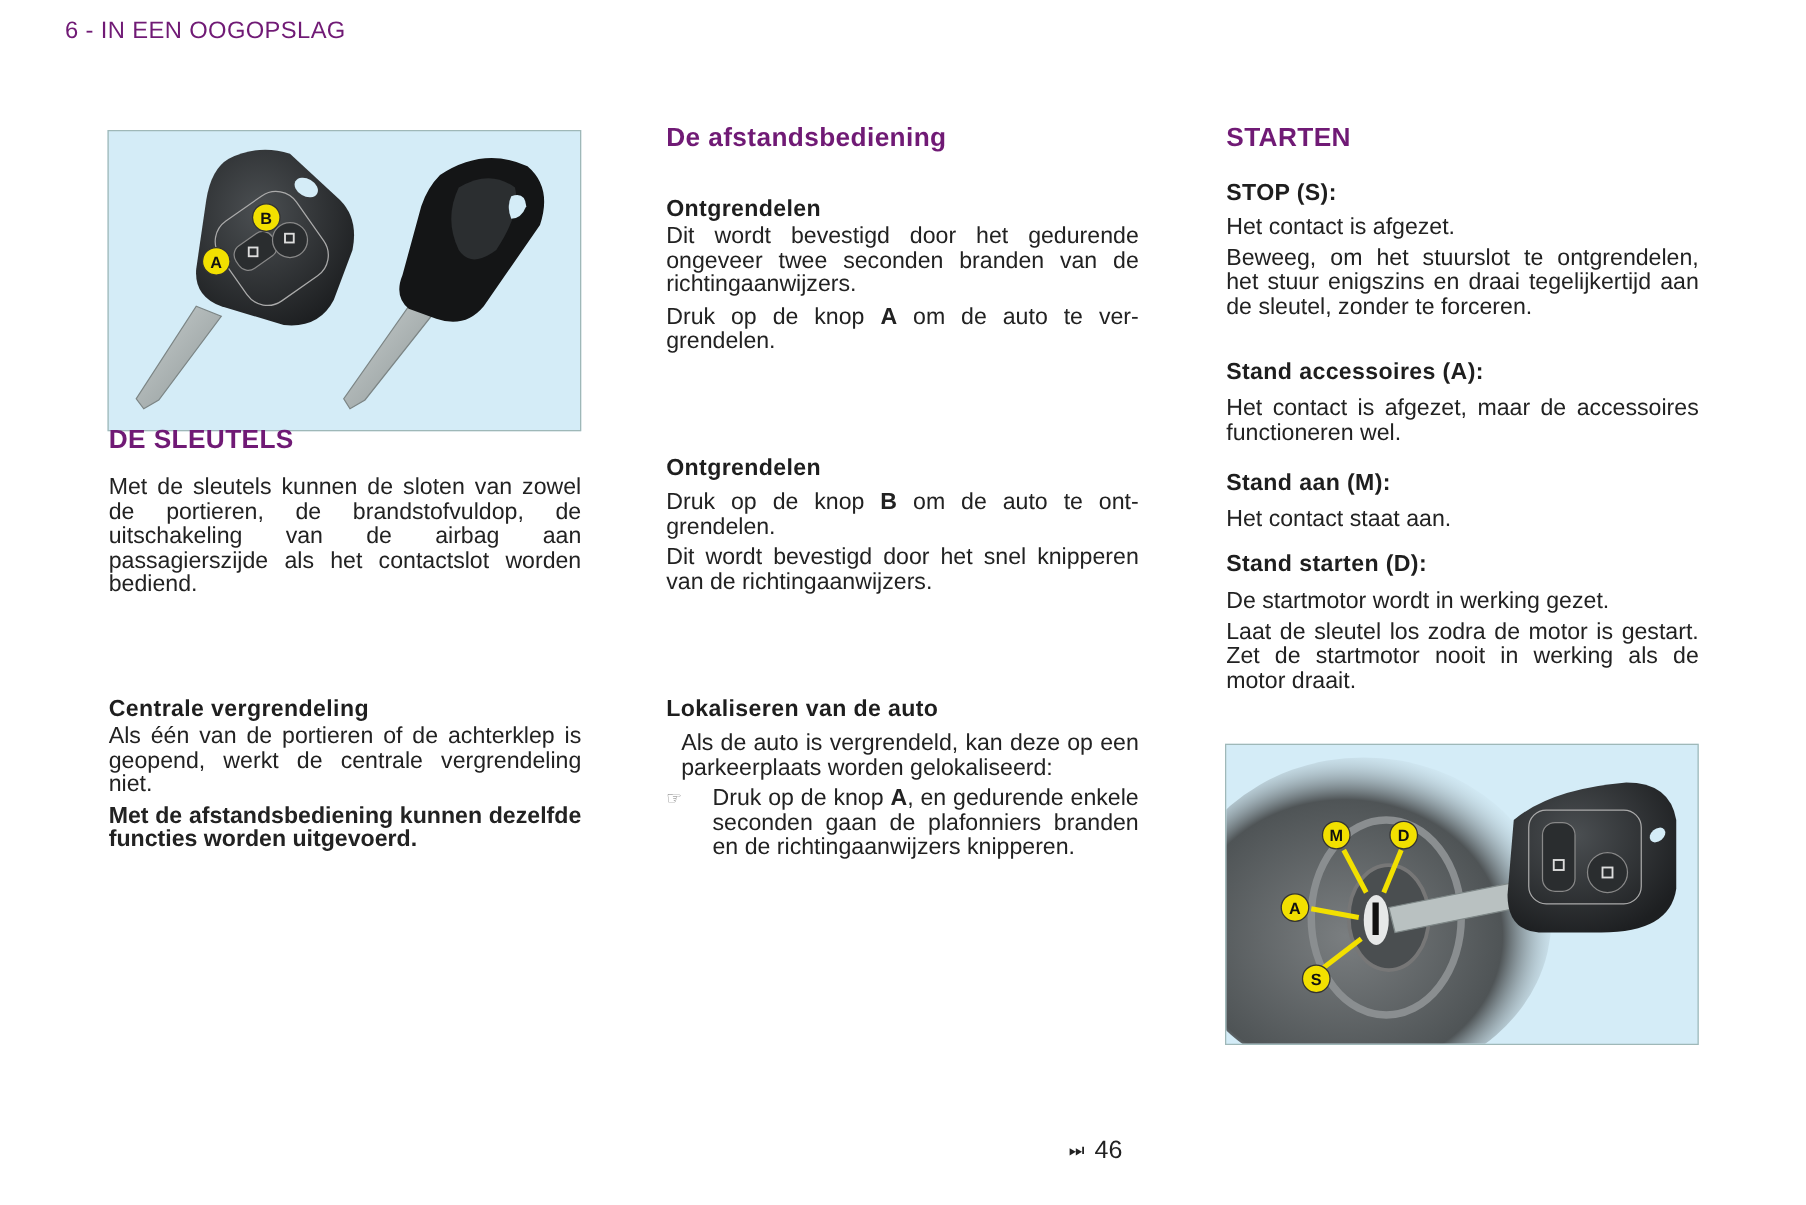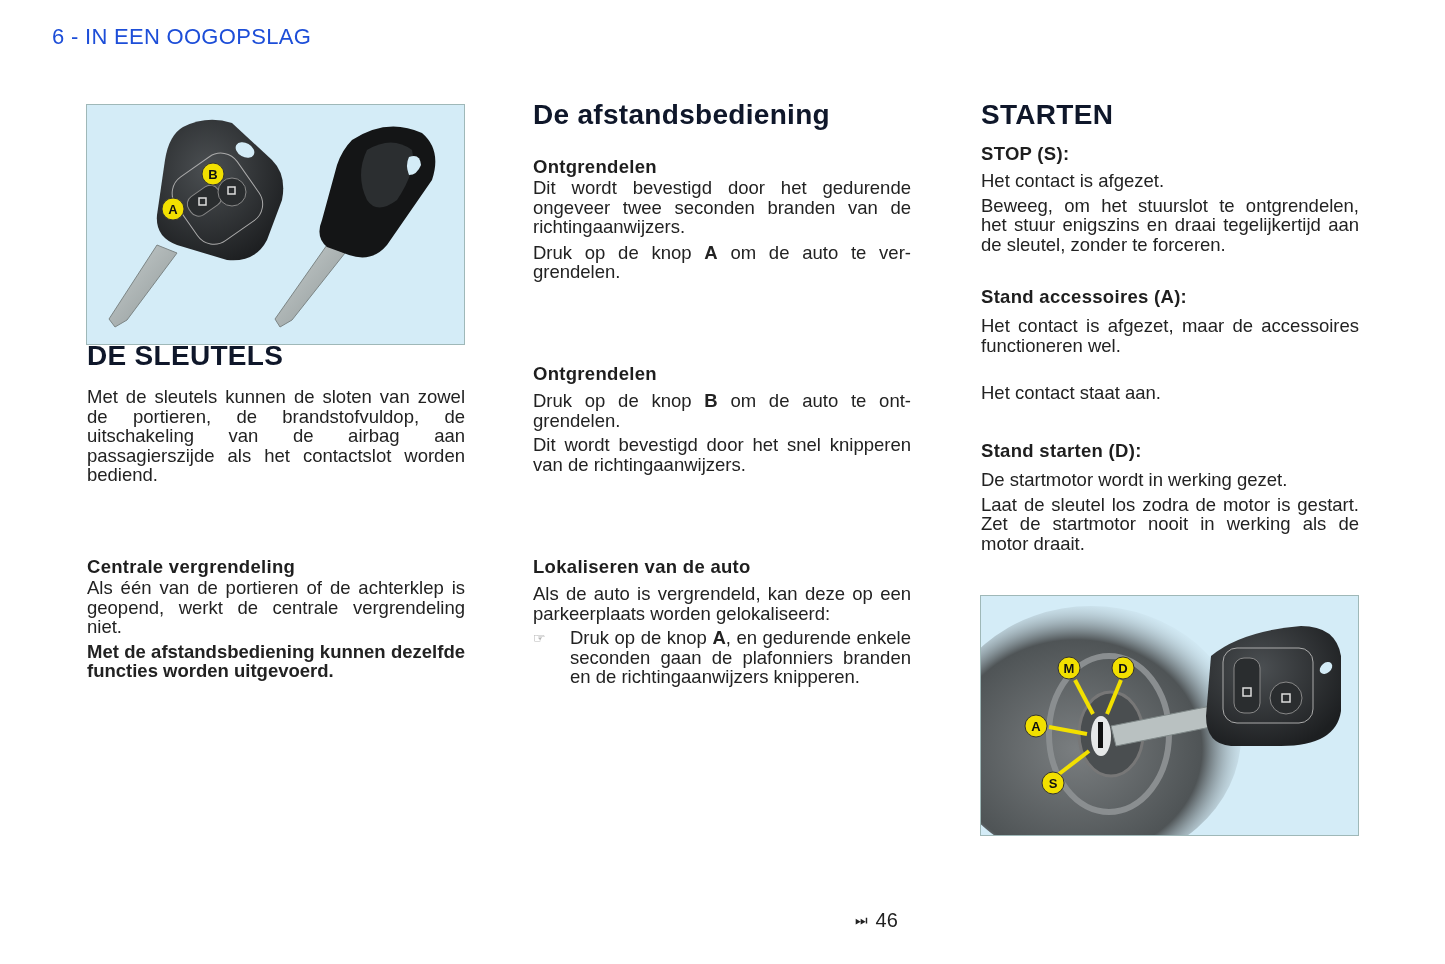--- a/index.html
+++ b/index.html
@@ -1,25 +1,25 @@
 <!DOCTYPE html>
 <html><head>
 <meta charset="utf-8">
 <style>
   html, body { margin:0; padding:0; background:#ffffff; }
   body { width:1445px; height:964px; position:relative; overflow:hidden;
          font-family:"Liberation Sans", sans-serif; color:#222; }
   .abs { position:absolute; }
-  .page-header { left:52px; top:24px; font-size:22px; letter-spacing:0.3px; color:#1d4ed8; }
+  .page-header { left:52px; top:14px; font-size:19px; letter-spacing:0.3px; color:#701a75; }
   .col { position:absolute; width:378px; }
   .col.c1 { left:87px; }
   .col.c2 { left:533px; }
   .col.c3 { left:981px; }
   .figure { position:absolute; border:1px solid #9fb8b8; background:#d4ecf7; overflow:hidden; }
-  .h2 { font-size:28px; font-weight:bold; color:#0f172a; letter-spacing:0.3px; }
+  .h2 { font-size:21px; font-weight:bold; color:#701a75; letter-spacing:0.3px; }
   .h3 { font-size:18.5px; font-weight:bold; color:#1e1e1e; letter-spacing:0.3px; }
   p { margin:0; font-size:18.5px; line-height:19.5px; text-align:justify; text-align-last:left; color:#222; }
   p + p { margin-top:5px; }
   p.bold { font-weight:bold; }
   .bullet { display:flex; font-size:18.5px; line-height:19.5px; }
   .bullet .glyph { width:37px; flex:none; font-size:14px; color:#777; padding-top:1px; }
   .bullet .txt { flex:1; text-align:justify; text-align-last:left; }
   .page-num { left:855px; top:909px; font-size:20px; color:#222; display:flex; align-items:center; gap:8px; }
 </style>
 </head>
@@ -86,21 +86,21 @@
 </div>
 
 <div class="col c2" style="top:363px;">
   <div class="h3">Ontgrendelen</div>
   <p style="margin-top:6px;"><span>Druk op de knop </span><b>B</b><span> om de auto te ont­grendelen.</span></p>
   <p>Dit wordt bevestigd door het snel knipperen van de richtingaanwijzers.</p>
 </div>
 
 <div class="col c2" style="top:556px;">
   <div class="h3">Lokaliseren van de auto</div>
-  <p style="margin-top:6px;">Als de auto is vergrendeld, kan deze op een parkeerplaats worden gelo­kaliseerd:</p>
+  <p style="margin-top:6px;margin-left:12px;">Als de auto is vergrendeld, kan deze op een parkeerplaats worden gelo­kaliseerd:</p>
   <div class="bullet" style="margin-top:5px;">
     <span class="glyph">☞</span>
     <span class="txt"><span>Druk op de knop </span><b>A</b><span>, en gedurende enkele seconden gaan de plafon­niers branden en de richtingaan­wijzers knipperen.</span></span>
   </div>
 </div>
 
 <div class="col c3" style="top:99px;">
   <div class="h2">STARTEN</div>
 </div>
 
@@ -109,20 +109,21 @@
   <p style="margin-top:6px;">Het contact is afgezet.</p>
   <p>Beweeg, om het stuurslot te ontgren­delen, het stuur enigszins en draai tegelijkertijd aan de sleutel, zonder te forceren.</p>
 </div>
 
 <div class="col c3" style="top:286px;">
   <div class="h3">Stand accessoires (A):</div>
   <p style="margin-top:8px;">Het contact is afgezet, maar de ac­cessoires functioneren wel.</p>
 </div>
 
 <div class="col c3" style="top:375px;">
+  <div class="h3">Stand aan (M):</div>
   <p style="margin-top:8px;">Het contact staat aan.</p>
 </div>
 
 <div class="col c3" style="top:440px;">
   <div class="h3">Stand starten (D):</div>
   <p style="margin-top:8px;">De startmotor wordt in werking ge­zet.</p>
   <p>Laat de sleutel los zodra de motor is gestart. Zet de startmotor nooit in werking als de motor draait.</p>
 </div>
 
 <div class="figure" style="left:980px; top:595px; width:377px; height:239px;">

